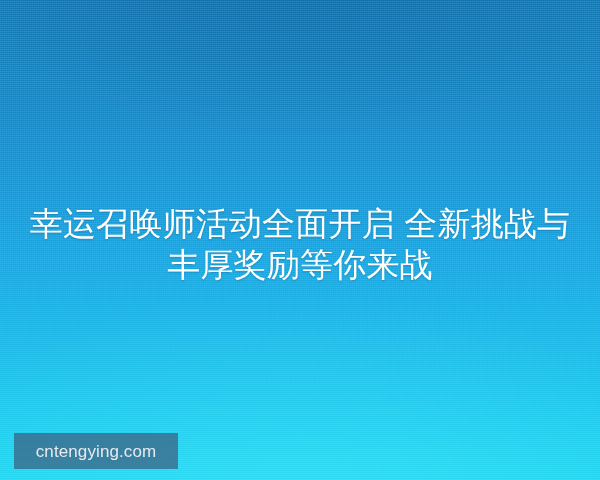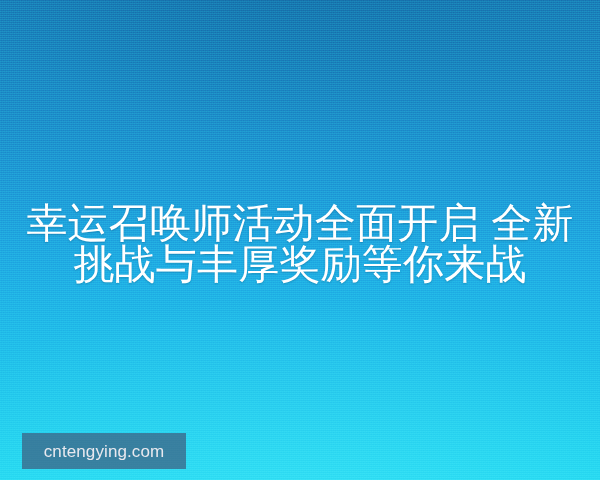--- a/index.html
+++ b/index.html
@@ -54,42 +54,41 @@
   }
 
   
   #headline {
     position: absolute;
     left: 0;
     right: 0;
     top: 203px;
     text-align: center;
     color: #ffffff;
-    font-size: 41px;
+    font-size: 33px;
     line-height: 41px;
     font-weight: 400;
     letter-spacing: 0.2px;
     white-space: pre-wrap;
     text-shadow: 0 1px 2px rgba(0, 60, 95, 0.28);
     padding: 0 14px;
     box-sizing: border-box;
   }
 
   
   #watermark {
     position: absolute;
     left: 14px;
     top: 433px;
     width: 164px;
     height: 36px;
     background: rgba(64, 74, 110, 0.62);
     display: flex;
     align-items: center;
     justify-content: center;
-    margin-left: 8px;
   }
 
   #watermark-text {
     color: #e9e9ef;
     font-size: 17px;
     line-height: 17px;
     font-weight: 400;
     letter-spacing: 0.1px;
   }
 </style>

